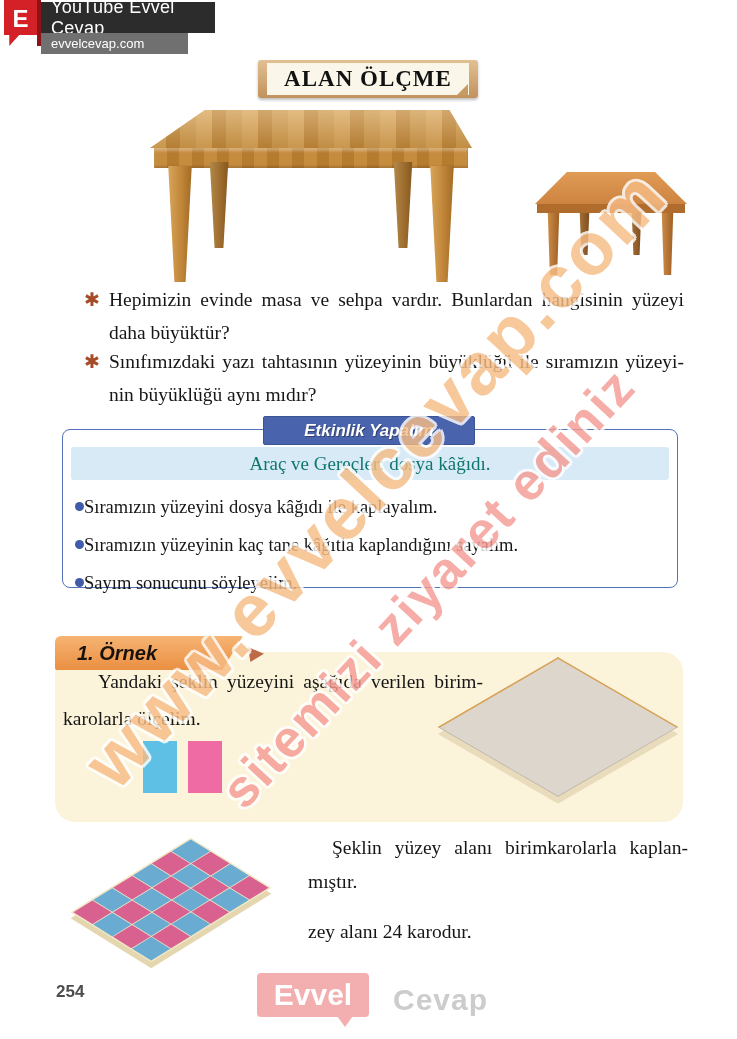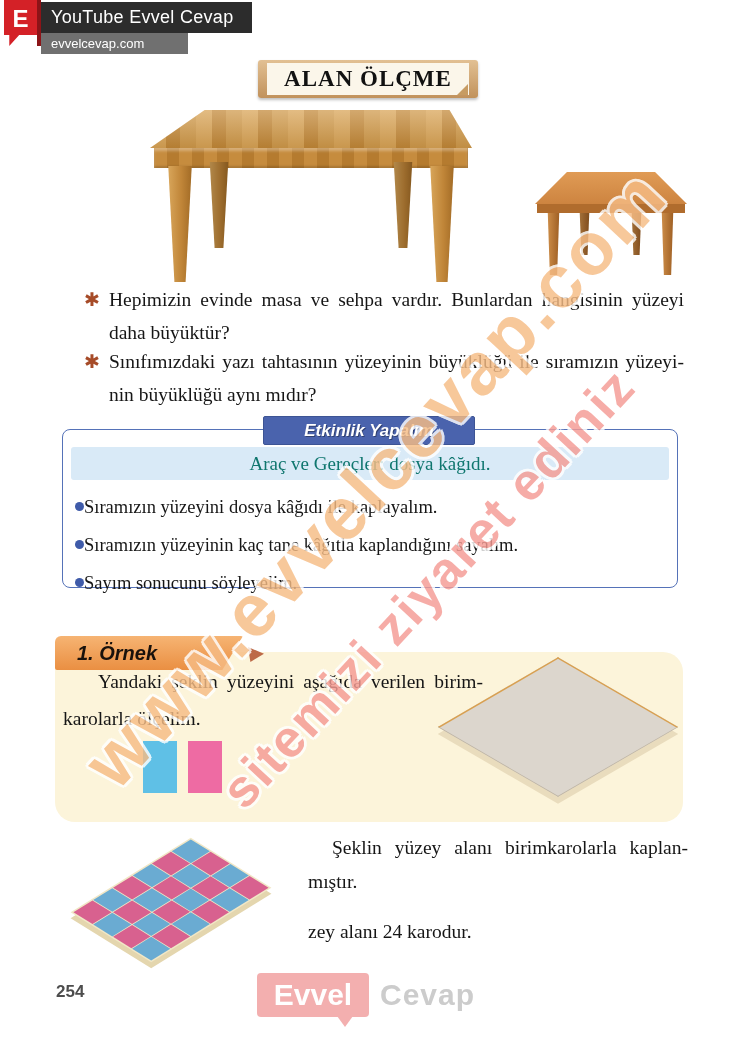--- a/index.html
+++ b/index.html
@@ -6,21 +6,21 @@
   #page{position:relative;width:737px;height:1039px;background:#fff;overflow:hidden;
         font-family:"Liberation Serif",serif;color:#161616;}
 
   
   .hdr{position:absolute;left:0;top:0;z-index:5;}
   .e-badge{position:absolute;left:4px;top:0;width:33px;height:46px;background:#d42127;
            clip-path:polygon(0 0,100% 0,100% 76%,46% 76%,16% 100%,16% 76%,0 76%);}
   .e-badge span{position:absolute;left:0;top:1px;width:100%;height:35px;display:flex;align-items:center;justify-content:center;
            color:#fff;font:bold 24px "Liberation Sans",sans-serif;}
   .e-strip{position:absolute;left:37px;top:0;width:4px;height:46px;background:#8c1418;}
-  .hdr-dark{position:absolute;left:41px;top:2px;width:211px;height:31px;background:#2c2c2c;
+  .hdr-dark{position:absolute;left:41px;top:2px;width:174px;height:31px;background:#2c2c2c;
             display:flex;align-items:center;padding-left:10px;box-sizing:border-box;
             color:#fff;font:400 18px "Liberation Sans",sans-serif;letter-spacing:.3px;}
   .hdr-gray{position:absolute;left:41px;top:33px;width:147px;height:21px;background:rgba(92,92,92,.88);
             display:flex;align-items:center;padding-left:10px;box-sizing:border-box;
             color:#fff;font:400 13px "Liberation Sans",sans-serif;}
 
   
   .sign{position:absolute;left:258px;top:60px;width:220px;height:38px;
         background:linear-gradient(180deg,#e2c093,#c1925c);border-radius:3px;
         box-shadow:0 2px 3px rgba(0,0,0,.25);}
@@ -117,21 +117,21 @@
         background:#f1e7c6;transform:scaleY(.62) rotate(45deg);}
 
   
   .solution{position:absolute;left:308px;top:831px;width:380px;font-size:19.5px;line-height:34px;}
   .solution p{margin:0 0 16px 0;}
   .solution .l1{display:block;text-indent:24px;text-align:justify;text-align-last:justify;}
   .solution .l2{display:block;}
 
   
   .pagenum{position:absolute;left:56px;top:982px;font:bold 17px "Liberation Sans",sans-serif;color:#4d4d4d;}
-  .logo{position:absolute;left:257px;top:973px;display:flex;align-items:center;gap:11px;opacity:.92;}
+  .logo{position:absolute;left:257px;top:973px;display:flex;align-items:flex-end;gap:24px;opacity:.92;}
   .logo-bubble{position:relative;width:112px;height:44px;background:#f2a9a9;border-radius:4px;
         display:flex;align-items:center;justify-content:center;
         font:bold 30px "Liberation Sans",sans-serif;color:#fff;}
   .logo-tail{position:absolute;right:16px;bottom:-10px;width:0;height:0;
         border-left:8px solid transparent;border-right:8px solid transparent;border-top:11px solid #f2a9a9;}
   .logo-gray{font:bold 30px "Liberation Sans",sans-serif;color:#c8c8c8;letter-spacing:1px;}
 
   
   .wm{position:absolute;z-index:30;pointer-events:none;white-space:nowrap;
       font-family:"Liberation Sans",sans-serif;font-weight:bold;opacity:.82;}

